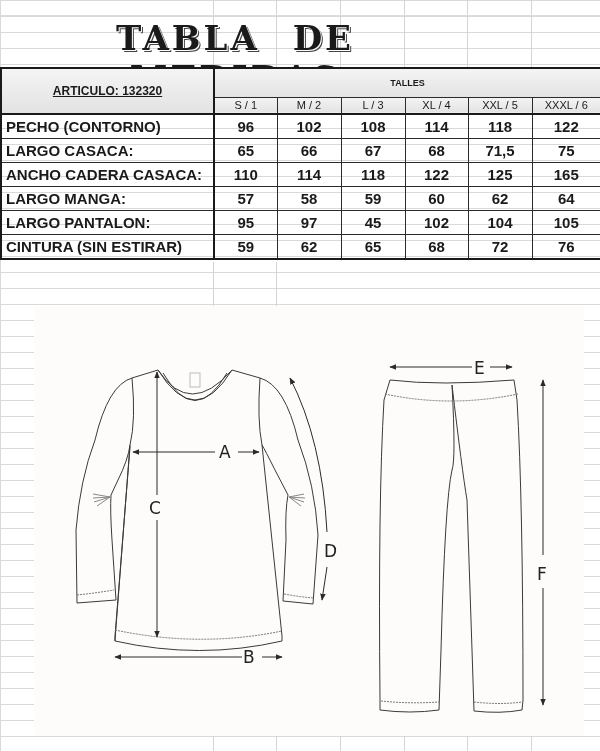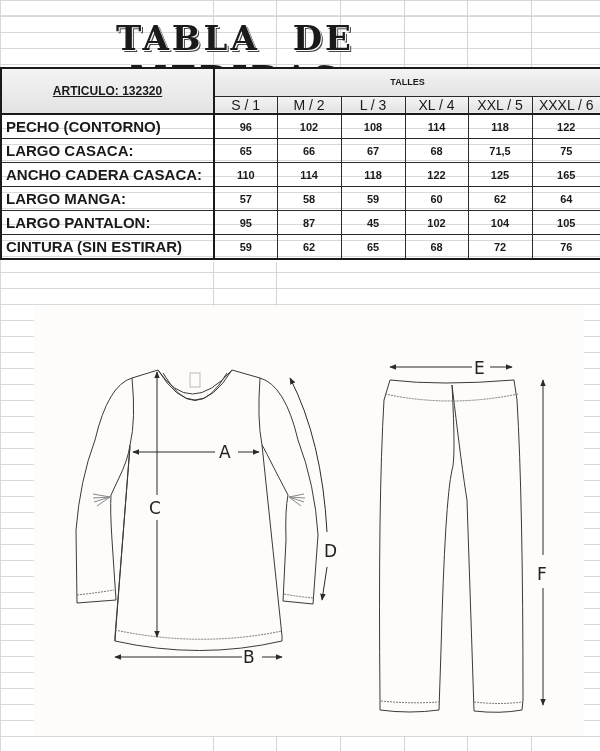--- a/index.html
+++ b/index.html
@@ -33,23 +33,23 @@
       border-collapse:collapse; table-layout:fixed;
     }
     table.sizes td, table.sizes th {
       border:1px solid #2b2b2b; padding:0; text-align:center;
       font-weight:bold; color:#1a1a1a;
     }
     table.sizes { border:2px solid #1a1a1a; }
     .hdr-cell { background:linear-gradient(#f4f4f4,#e3e3e3); }
     .art { font-size:12px; height:44px; border-right:2px solid #1a1a1a !important;text-decoration:underline; }
     .talles { font-size:9px; height:26px; font-weight:bold;margin-left:28px; }
-    .size-lbl { font-size:14px; height:14px; font-weight:normal !important; }
+    .size-lbl { font-size:11px; height:14px; font-weight:normal !important; }
     .row-lbl { text-align:left !important; font-size:15px; padding-left:4px !important; height:23px; border-right:2px solid #1a1a1a !important; white-space:nowrap; }
-    .val { font-size:11px; }
+    .val { font-size:15px; }
     tr.first-data td { border-top:2px solid #1a1a1a; }
 
     .diagram {
       position:absolute; left:34px; top:306px; width:550px; height:430px;
       background:#fdfcfb;
     }
     .diagram svg { position:absolute; left:0; top:0; }
   </style>
 </head>
 <body>
@@ -129,21 +129,21 @@
     <td class="val">57</td>
     <td class="val">58</td>
     <td class="val">59</td>
     <td class="val">60</td>
     <td class="val">62</td>
     <td class="val">64</td>
   </tr>
   <tr>
     <td class="row-lbl">LARGO PANTALON:</td>
     <td class="val">95</td>
-    <td class="val">87</td>
+    <td class="val">97</td>
     <td class="val">45</td>
     <td class="val">102</td>
     <td class="val">104</td>
     <td class="val">105</td>
   </tr>
   <tr>
     <td class="row-lbl">CINTURA (SIN ESTIRAR)</td>
     <td class="val">59</td>
     <td class="val">62</td>
     <td class="val">65</td>

